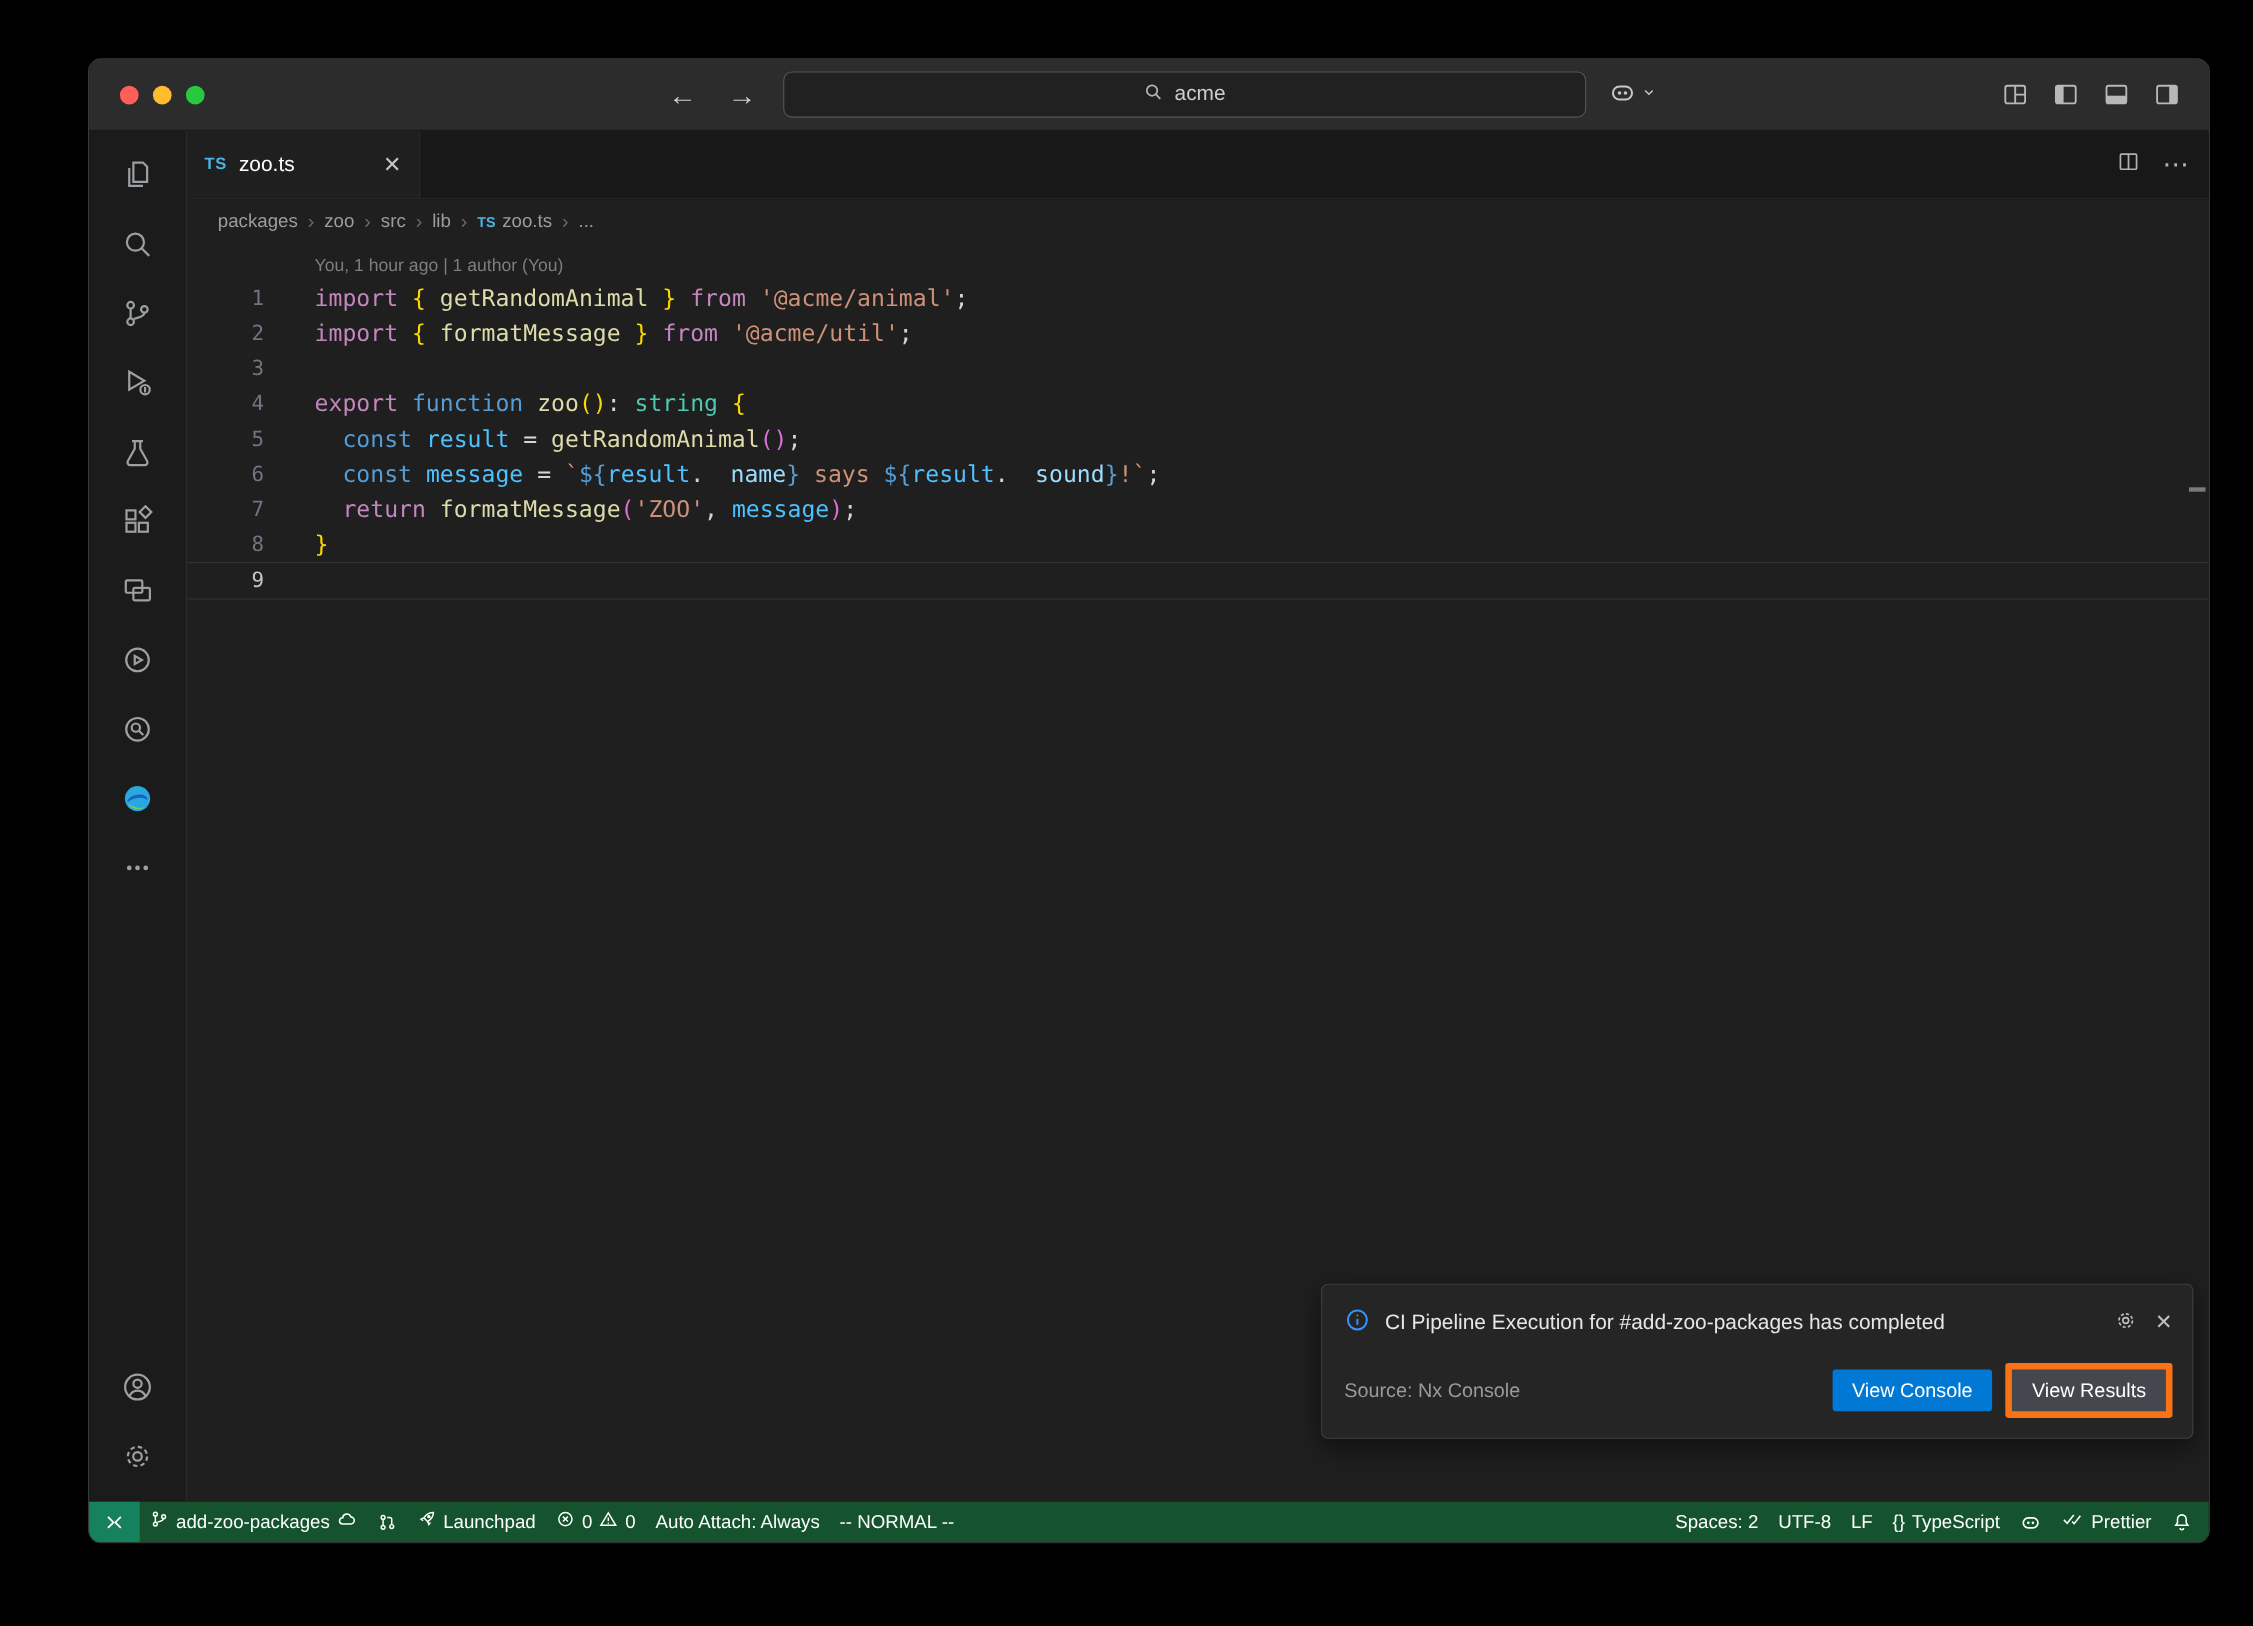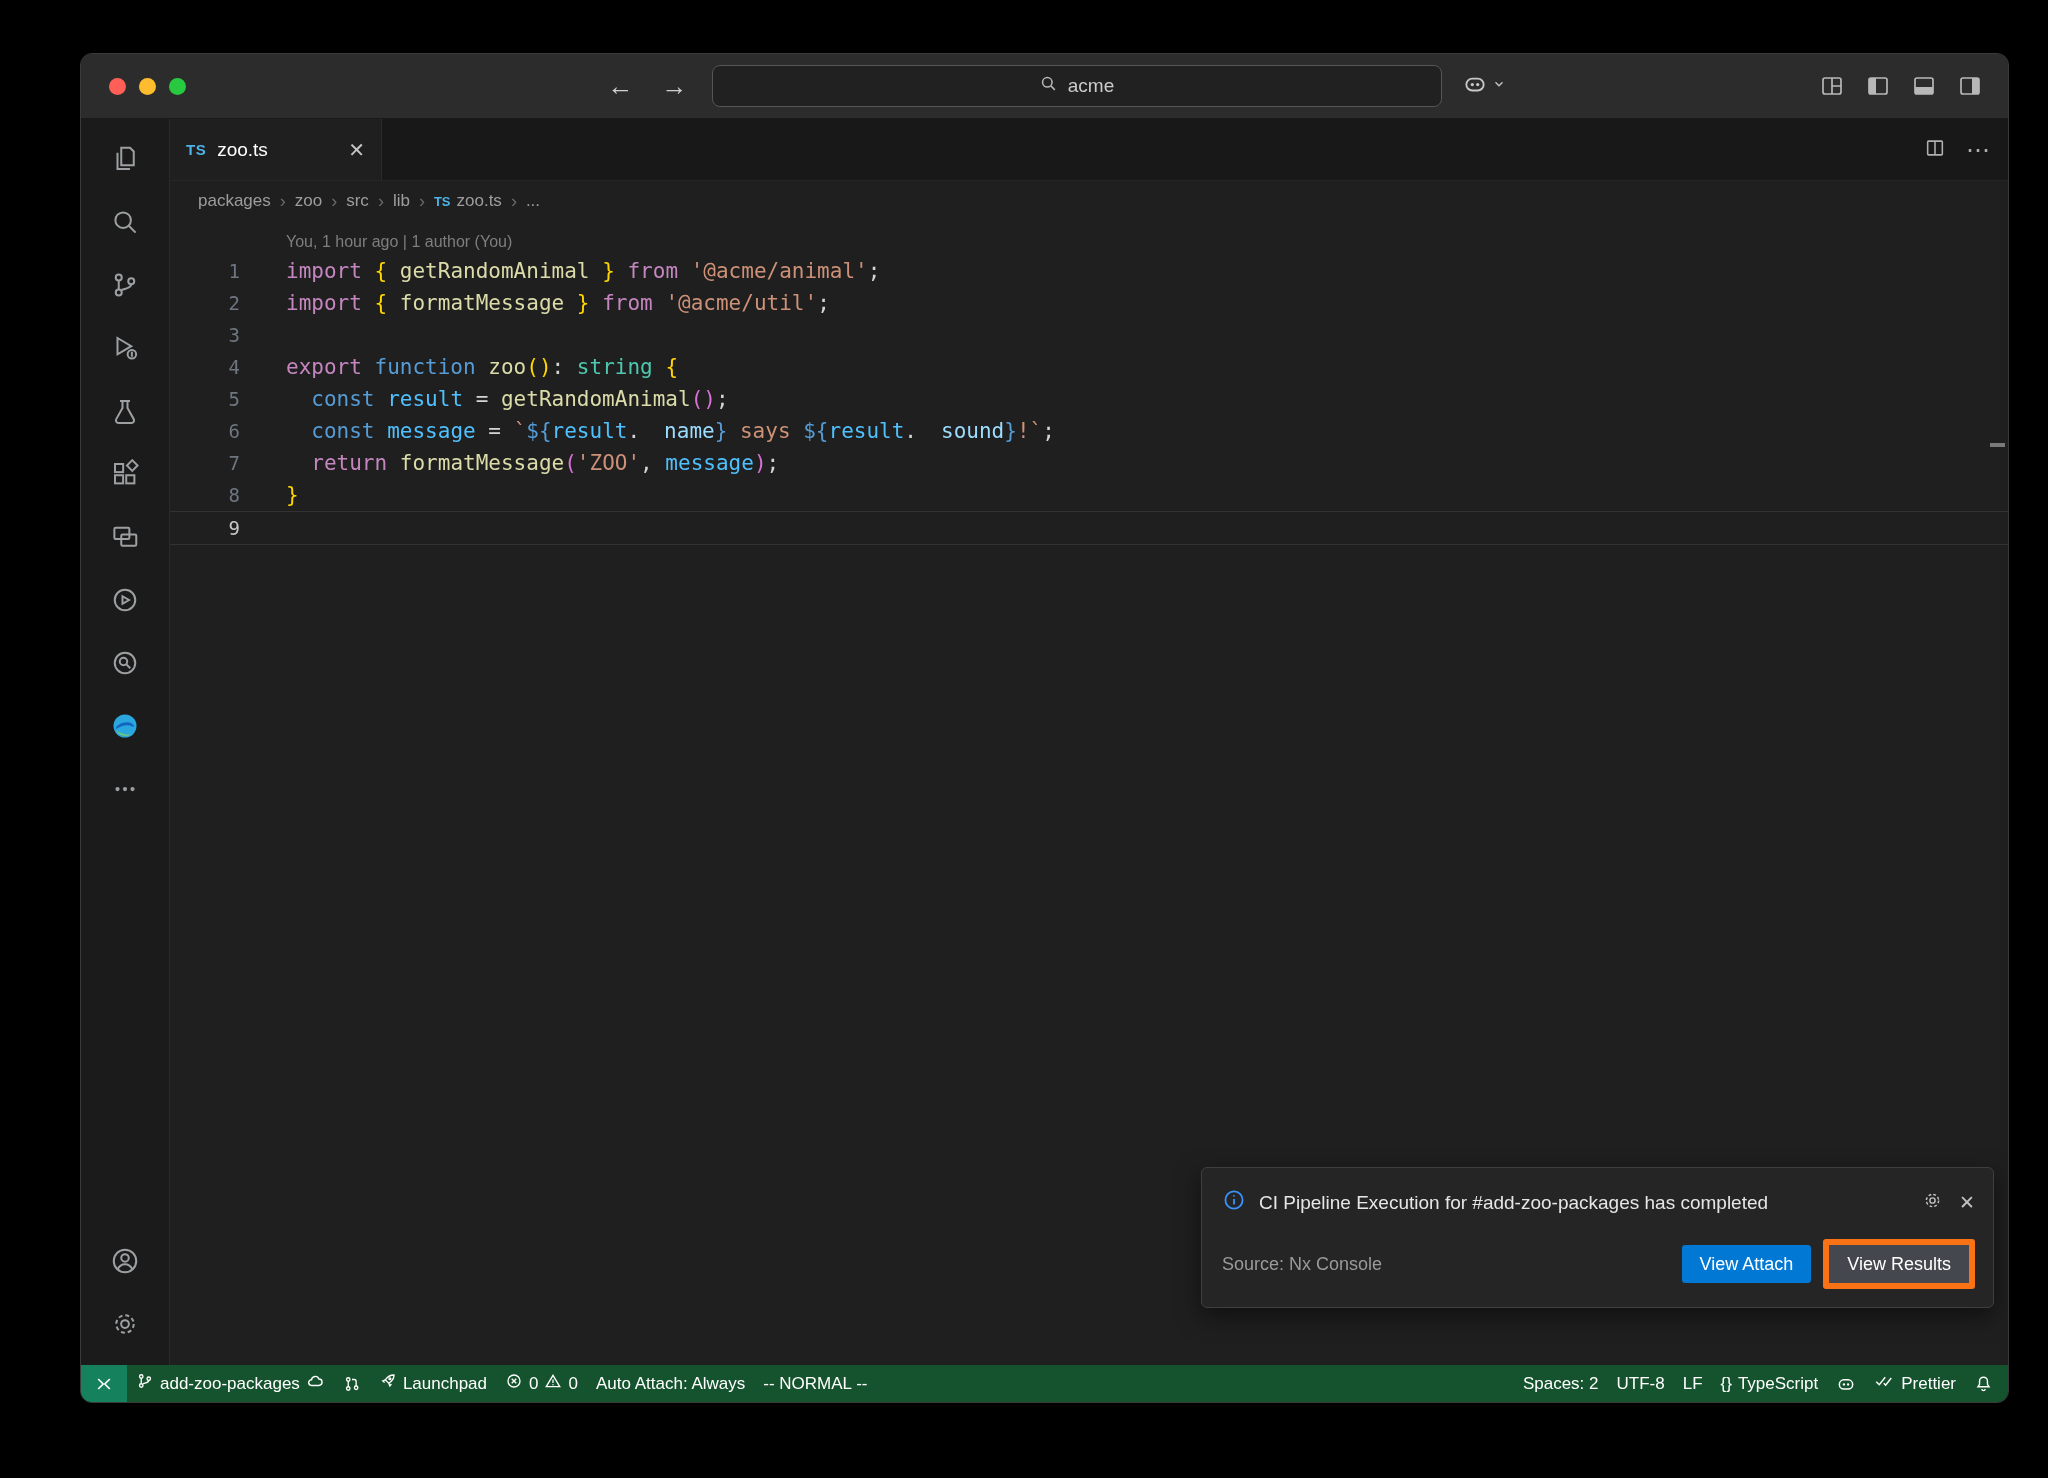--- a/index.html
+++ b/index.html
@@ -332,21 +332,21 @@
               <svg width="21" height="21" viewBox="0 0 24 24" fill="none" stroke="#c0c0c0" stroke-width="1.7">
                 <circle cx="12" cy="12" r="3"></circle>
                   <circle cx="12" cy="12" r="7" stroke-dasharray="3.2 2.3"></circle>
               </svg>
             </span>
             <span class="x-glyph">✕</span>
           </span>
         </div>
         <div class="toast-footer">
           <span class="toast-source">Source: Nx Console</span>
-          <span class="btn btn-primary">View Attach</span>
+          <span class="btn btn-primary">View Console</span>
           <span class="btn btn-secondary">View Results</span>
         </div>
       </div>
     </div>
   </div>
 
   <div class="statusbar">
     <div class="sb-item sb-remote">
       <svg width="20" height="20" viewBox="0 0 24 24" fill="none" stroke="#ffffff" stroke-width="2">
         <path d="M5 6l6 6-6 6"></path>

